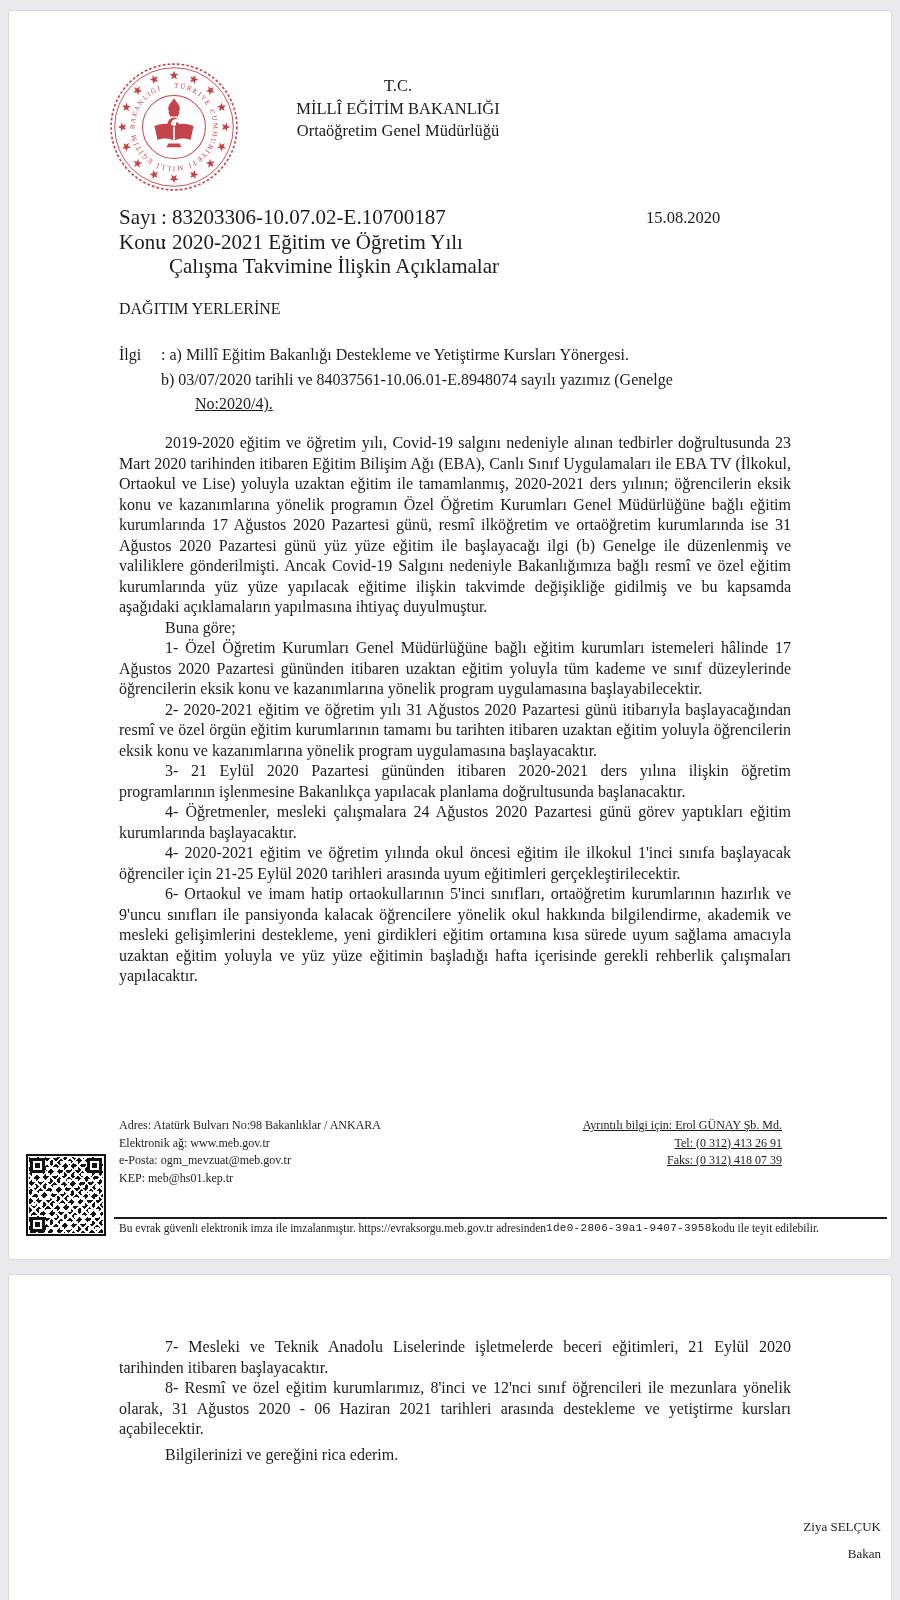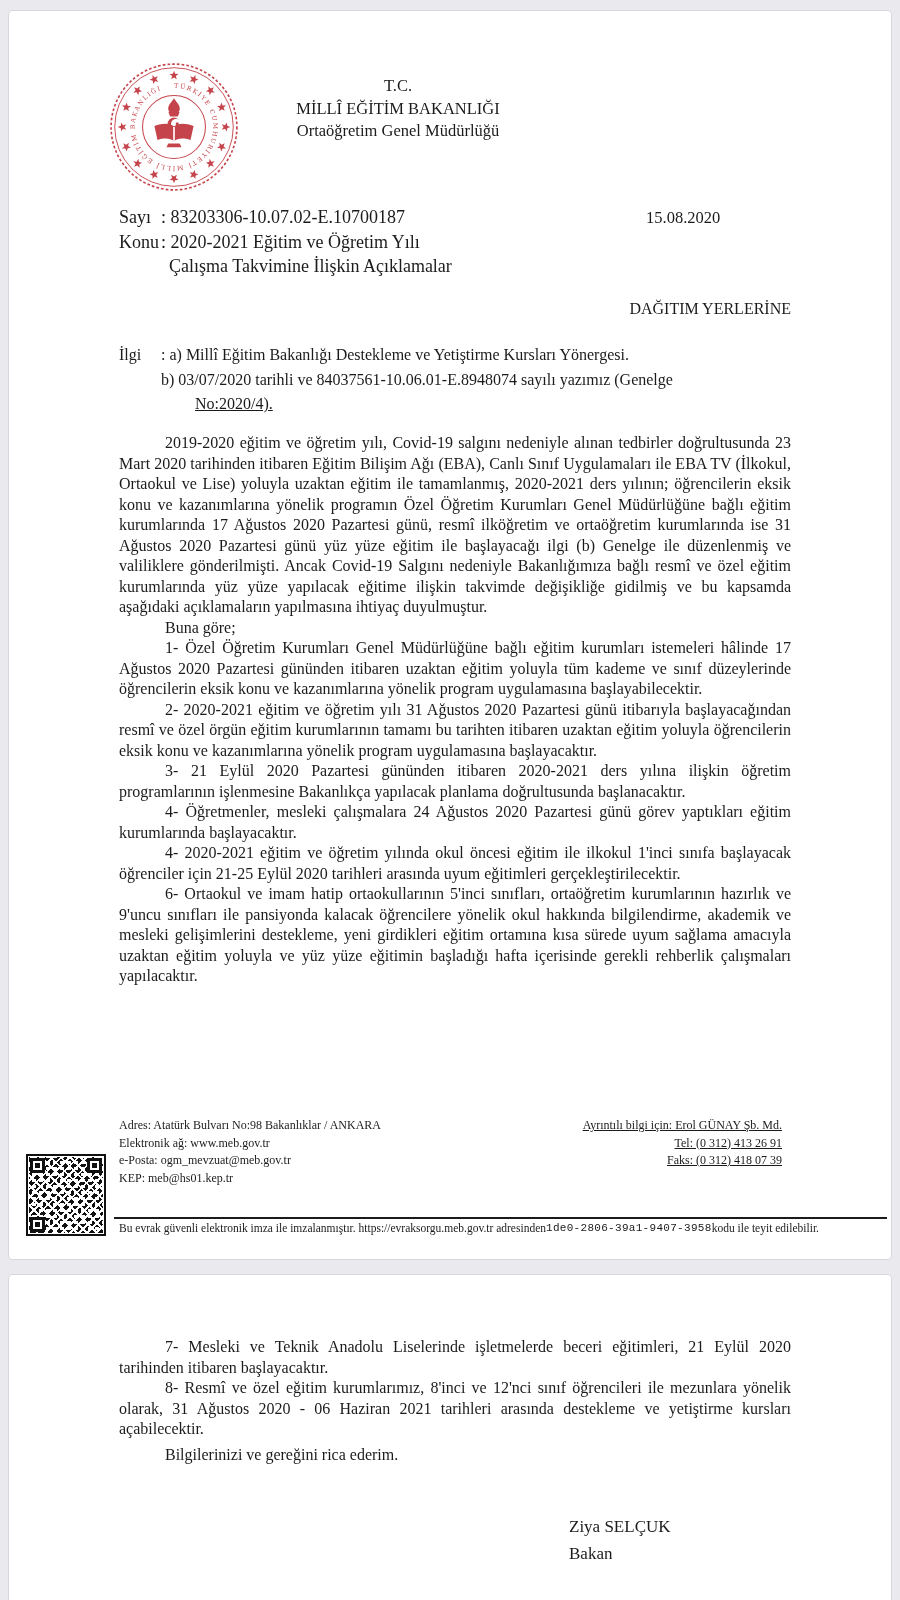--- a/index.html
+++ b/index.html
@@ -15,26 +15,26 @@
     border:1px solid #d7d7df;border-radius:4px;box-sizing:border-box;
   }
   #page1{top:10px;height:1250px;}
   #page2{top:1274px;height:360px;}
 
   
   .seal{position:absolute;left:99px;top:50px;width:132px;height:132px;}
   .hdr{position:absolute;top:64px;left:0;width:778px;text-align:center;
        font-size:16.5px;line-height:22.5px;}
   
-  .meta{position:absolute;top:194px;left:110px;font-size:18px;line-height:24.5px;}
+  .meta{position:absolute;top:194px;left:110px;font-size:21px;line-height:24.5px;}
   .meta .lbl{display:inline-block;width:42px;}
   .meta .ind{margin-left:50px;}
   .date{position:absolute;top:197px;left:637px;font-size:16.5px;}
   .recipient{position:absolute;top:289px;left:110px;width:672px;
-             text-align:right;font-size:16px;}
+             text-align:left;font-size:16px;}
   
   .ilgi{position:absolute;top:332px;left:110px;width:690px;
         font-size:16px;line-height:24.5px;}
   .ilgi .lbl{display:inline-block;width:42px;}
   .ilgi .b{margin-left:42px;}
   .ilgi .c{margin-left:76px;text-decoration:underline;}
   
   .bodytxt{position:absolute;left:110px;width:672px;}
   #body1{top:422px;}
   #body2{top:62px;}
@@ -58,22 +58,22 @@
           background:#fff;box-sizing:border-box;}
   .finder::after{content:"";position:absolute;inset:2px;background:#111;}
   .finder.tl{left:2px;top:2px;} .finder.tr{right:2px;top:2px;} .finder.bl{left:2px;bottom:2px;}
   
   .rule{position:absolute;left:105px;right:4px;top:1206px;border-top:2px solid #1b1b1b;}
   .verify{position:absolute;left:110px;top:1211px;display:flex;gap:0;
           align-items:center;white-space:nowrap;}
   .verify .sm{font-size:11.5px;}
   .verify .code{font-family:Liberation Mono, monospace;font-size:11px;letter-spacing:.3px;}
   
-  .sig{position:absolute;top:238px;left:560px;width:312px;text-align:left;
-       font-size:17px;line-height:27px;}
+  .sig{position:absolute;top:238px;left:560px;width:312px;text-align:right;
+       font-size:13px;line-height:27px;}
 </style>
 </head>
 <body>
 
 <div class="page" id="page1">
 
   <svg class="seal" viewBox="0 0 128 128">
     <defs>
       <path id="star" d="M64 9.4 L65.12 12.46 L68.37 12.58 L65.81 14.59 L66.7 17.72 L64 15.9 L61.3 17.72 L62.19 14.59 L59.63 12.58 L62.88 12.46 Z" fill="#c5444c"></path>
       <path id="arcp" d="M64 26 A38 38 0 1 1 63.98 26" fill="none"></path>

